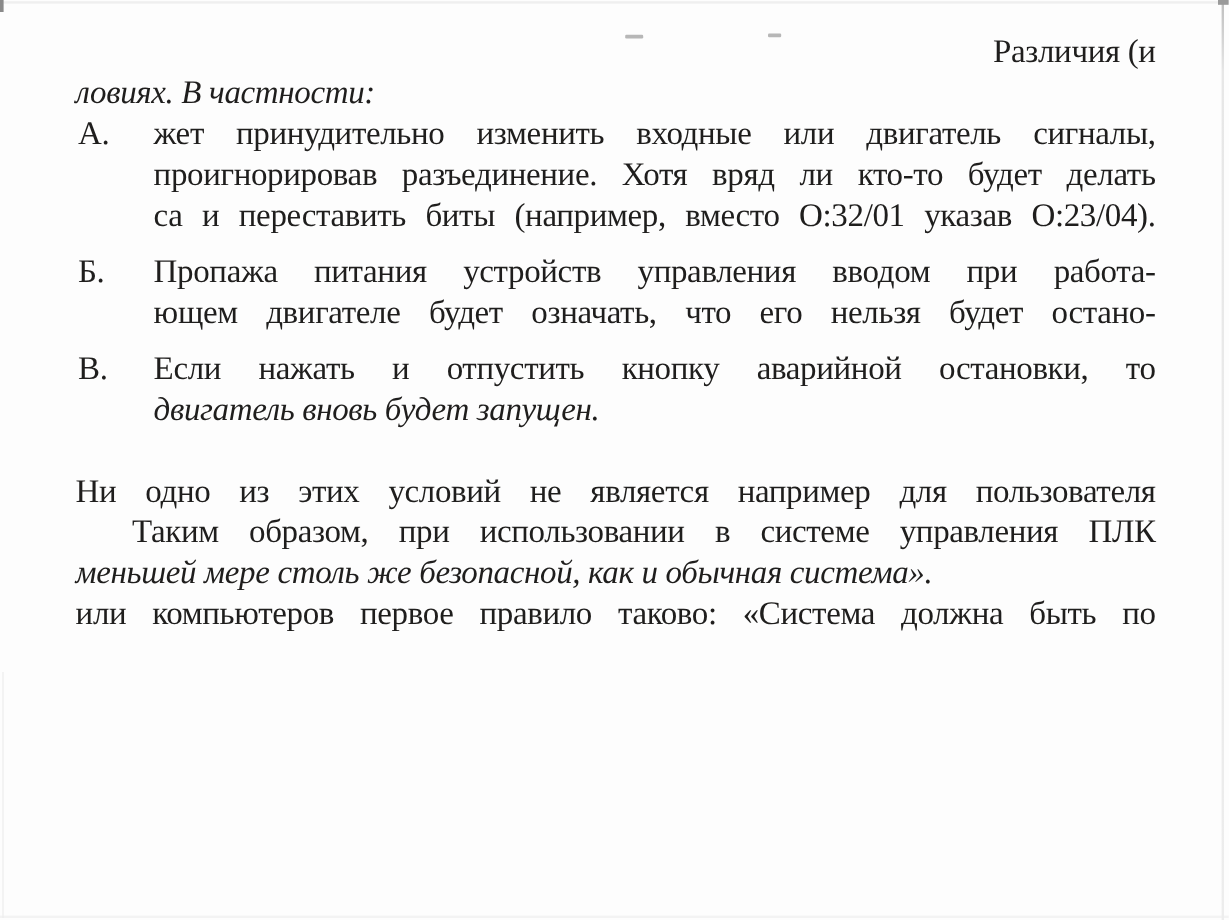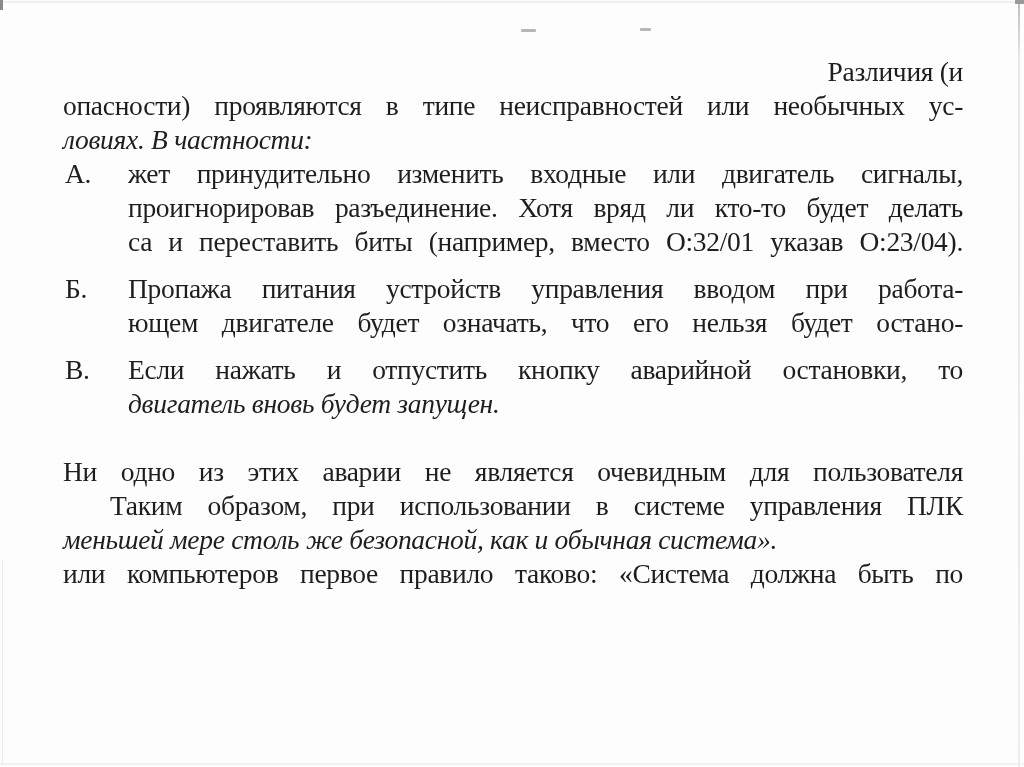--- a/index.html
+++ b/index.html
@@ -33,21 +33,21 @@
     position: absolute;
     left: 63px; top: 26px;
     width: 900px;
     font-size: 27.5px;
     line-height: 34px;
     letter-spacing: -0.3px;
     color: #1f1e1d;
   }
   .line        { text-align: justify; text-align-last: justify; }
   .line.left   { text-align: center;  text-align-last: left; font-style: italic;  }
-  .line.right  { text-align-last: right; margin-top: 29px; }
+  .line.right  { text-align-last: right; }
   .line.indent { text-indent: 47px; }
 
   .li { position: relative; padding-left: 65px; }
   .li-label { position: absolute; left: 2px; top: 0; }
   .li-b { margin-top: 13px; }
   .li-v { margin-top: 13px; }
   .closing { margin-top: 34px; }
 </style>
 </head>
 <body>
@@ -60,21 +60,20 @@
   <div class="hairline hl-left"></div>
   <div class="hairline speck-tl"></div>
   <div class="hairline speck-tr"></div>
   <div class="dash dash-1"></div>
   <div class="dash dash-2"></div>
 
   <div class="content">
 
     <div class="para">
       <div class="line right">Различия (и</div>
-      <div class="line">опасности) проявляются в типе неисправностей или необычных ус-</div>
       <div class="line left">ловиях. В частности:</div>
     </div>
 
     <div class="li">
       <span class="li-label">А.</span>
       <div class="line">жет принудительно изменить входные или двигатель сигналы,</div>
       <div class="line">проигнорировав разъединение. Хотя вряд ли кто-то будет делать</div>
       <div class="line">са и переставить биты (например, вместо О:32/01 указав О:23/04).</div>
     </div>
 
@@ -84,21 +83,21 @@
       <div class="line">ющем двигателе будет означать, что его нельзя будет остано-</div>
     </div>
 
     <div class="li li-v">
       <span class="li-label">В.</span>
       <div class="line">Если нажать и отпустить кнопку аварийной остановки, то</div>
       <div class="line left">двигатель вновь будет запущен.</div>
     </div>
 
     <div class="para closing">
-      <div class="line">Ни одно из этих аварии не является очевидным для пользователя</div>
+      <div class="line">Ни одно из этих условий не является например для пользователя</div>
     </div>
 
     <div class="para">
       <div class="line indent">Таким образом, при использовании в системе управления ПЛК</div>
       <div class="line left">меньшей мере столь же безопасной, как и обычная система».</div>
       <div class="line">или компьютеров первое правило таково: «Система должна быть по</div>
     </div>
 
   </div>
 </div>

